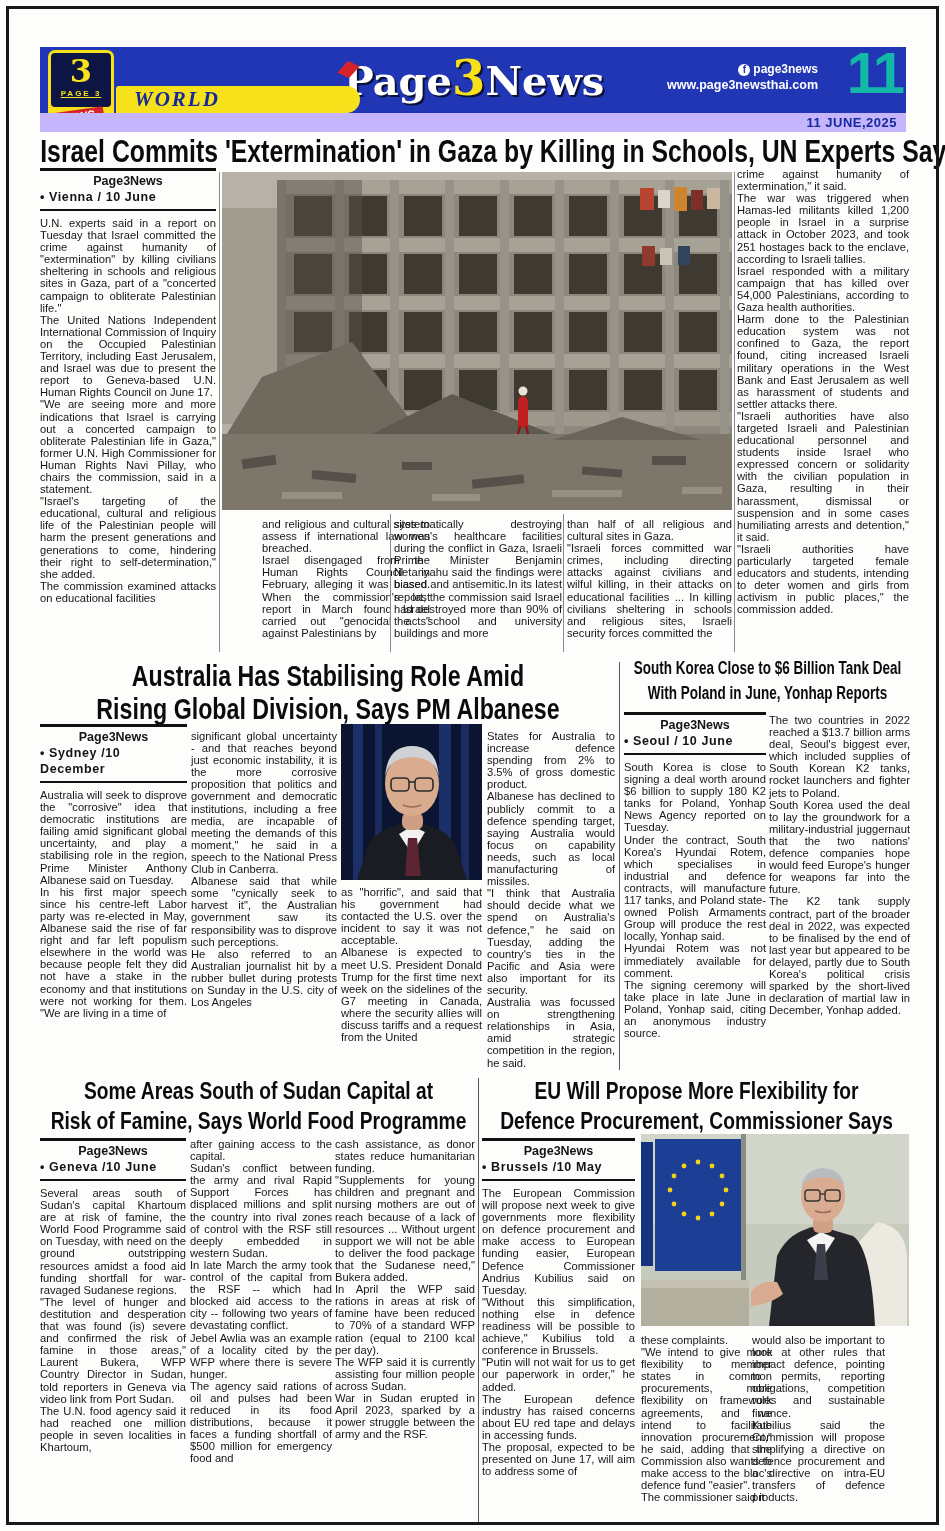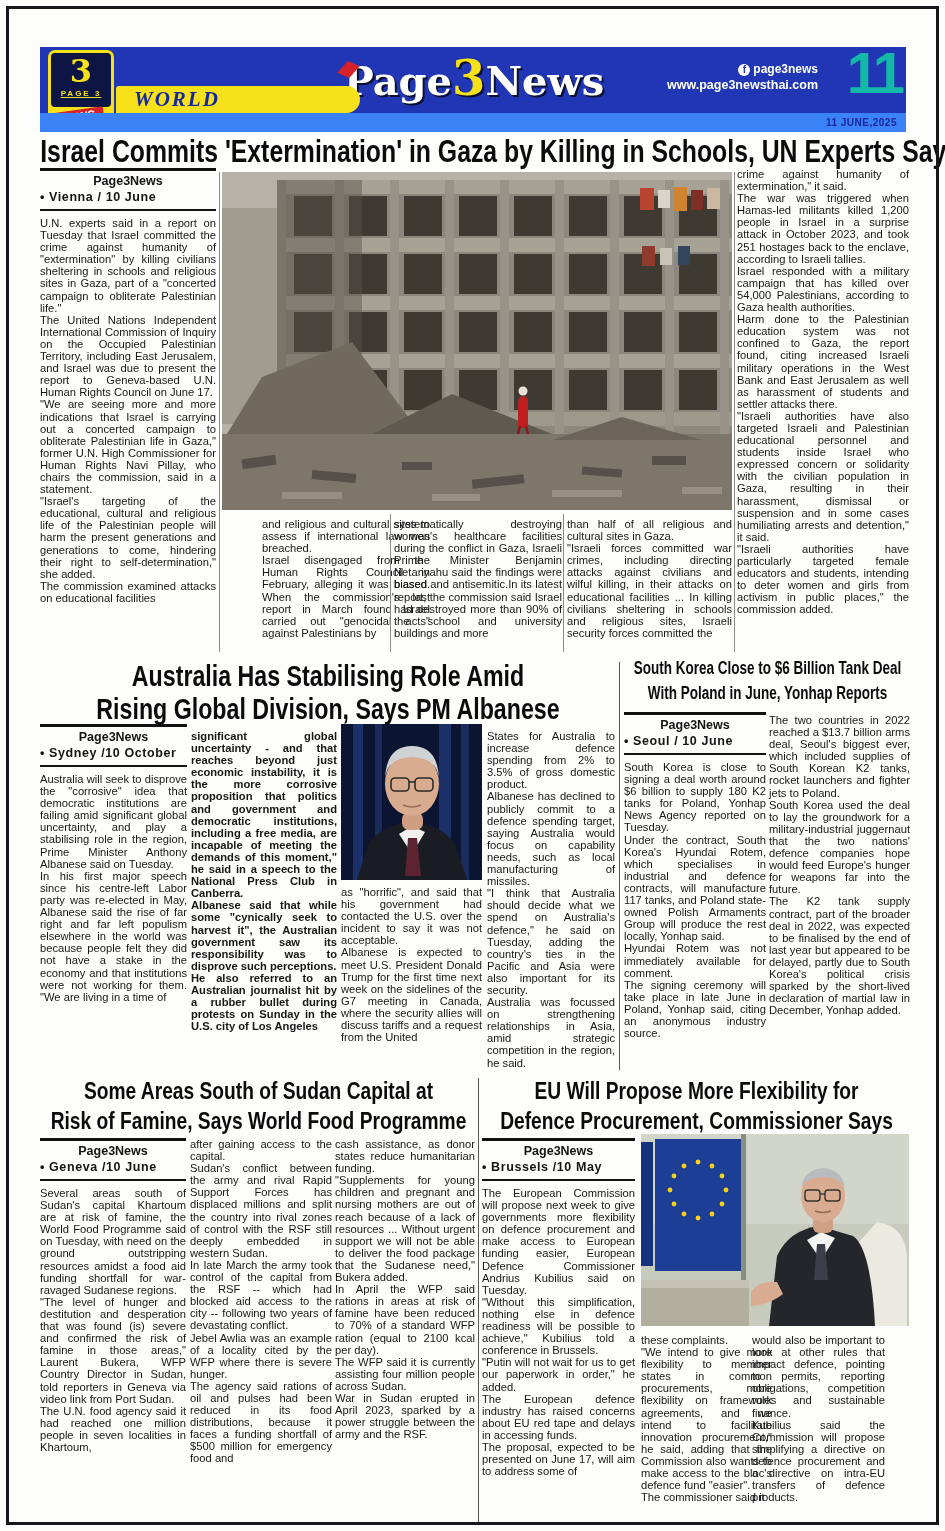--- a/index.html
+++ b/index.html
@@ -2,22 +2,22 @@
 <html><head>
 <meta charset="utf-8">
 <style>
   html,body{margin:0;padding:0;background:#e8e8e8;}
   .page{position:relative;width:945px;height:1531px;margin:0 auto;background:#fdfdfc;
         font-family:"Liberation Sans",sans-serif;overflow:hidden;color:#141414;}
   .frame{position:absolute;inset:6px;border:3px solid #17171c;pointer-events:none;z-index:50;}
 
   
   .header-bar{position:absolute;left:40px;top:47px;width:866px;height:66px;background:#2036b4;z-index:2;}
-  .date-bar{position:absolute;left:40px;top:113px;width:866px;height:19px;background:#3b82f6;z-index:2;
-            text-align:right;font-weight:bold;font-size:10px;line-height:19px;color:#16279d;
+  .date-bar{position:absolute;left:40px;top:113px;width:866px;height:19px;background:#c4b5fd;z-index:2;
+            text-align:right;font-weight:bold;font-size:13px;line-height:19px;color:#16279d;
             padding-right:9px;box-sizing:border-box;letter-spacing:0.5px;}
   .logo{position:absolute;left:8px;top:3px;width:66px;height:76px;background:#f6e11a;border-radius:7px;
         padding:3px;box-sizing:border-box;z-index:6;}
   .logo-inner{background:#0d1545;height:54px;border-radius:4px;text-align:center;overflow:hidden;}
   .logo-3{color:#f6e11a;font-family:"DejaVu Serif",serif;font-weight:bold;font-size:32px;line-height:36px;}
   .logo-page3{color:#f6e11a;font-size:8px;font-weight:bold;letter-spacing:2px;line-height:10px;text-decoration:underline;}
   .logo-news{position:absolute;left:2px;bottom:1px;background:#d6222a;color:#fff;font-style:italic;
              font-weight:bold;font-size:12px;line-height:15px;transform:rotate(-8deg);padding:0 9px;border-radius:2px;}
   .world-tab{position:absolute;left:76px;top:39px;width:244px;height:27px;background:#f6e11a;
              border-radius:4px 18px 18px 0;z-index:4;}
@@ -213,26 +213,26 @@
 
   <section>
     <div class="hl" style="left:40px;top:660px;width:576px;">
       <div class="hl-inner" style="width:720px;margin-left:-72px;transform:scaleX(0.8);font-size:29px;line-height:33px;">Australia Has Stabilising Role Amid
 Rising Global Division, Says PM Albanese</div>
     </div>
 
     <div class="col" style="left:40px;top:724px;width:147px;">
       <div class="byline">
         <div class="byline-src">Page3News</div>
-        <div class="byline-dl">• Sydney /10 October</div>
+        <div class="byline-dl">• Sydney /10 December</div>
       </div>
       <div class="bt">Australia will seek to disprove the "corrosive" idea that democratic institutions are failing amid significant global uncertainty, and play a stabilising role in the region, Prime Minister Anthony Albanese said on Tuesday.
 In his first major speech since his centre-left Labor party was re-elected in May, Albanese said the rise of far right and far left populism elsewhere in the world was because people felt they did not have a stake in the economy and that institutions were not working for them. "We are living in a time of</div>
     </div>
-    <div class="col" style="left:191px;top:730px;width:146px;font-weight:bold;">
+    <div class="col" style="left:191px;top:730px;width:146px;">
       <div class="bt">significant global uncertainty - and that reaches beyond just economic instability, it is the more corrosive proposition that politics and government and democratic institutions, including a free media, are incapable of meeting the demands of this moment," he said in a speech to the National Press Club in Canberra.
 Albanese said that while some "cynically seek to harvest it", the Australian government saw its responsibility was to disprove such perceptions.
 He also referred to an Australian journalist hit by a rubber bullet during protests on Sunday in the U.S. city of Los Angeles</div>
     </div>
 
     <div class="photo" style="left:341px;top:724px;width:141px;height:156px;">
       <svg viewBox="0 0 141 156" preserveAspectRatio="none">
         <rect width="141" height="156" fill="#0b1430"></rect>
         <rect x="12" y="0" width="10" height="156" fill="#2c4aa0" opacity="0.5"></rect>
         <rect x="34" y="0" width="7" height="156" fill="#3a57b5" opacity="0.35"></rect>

